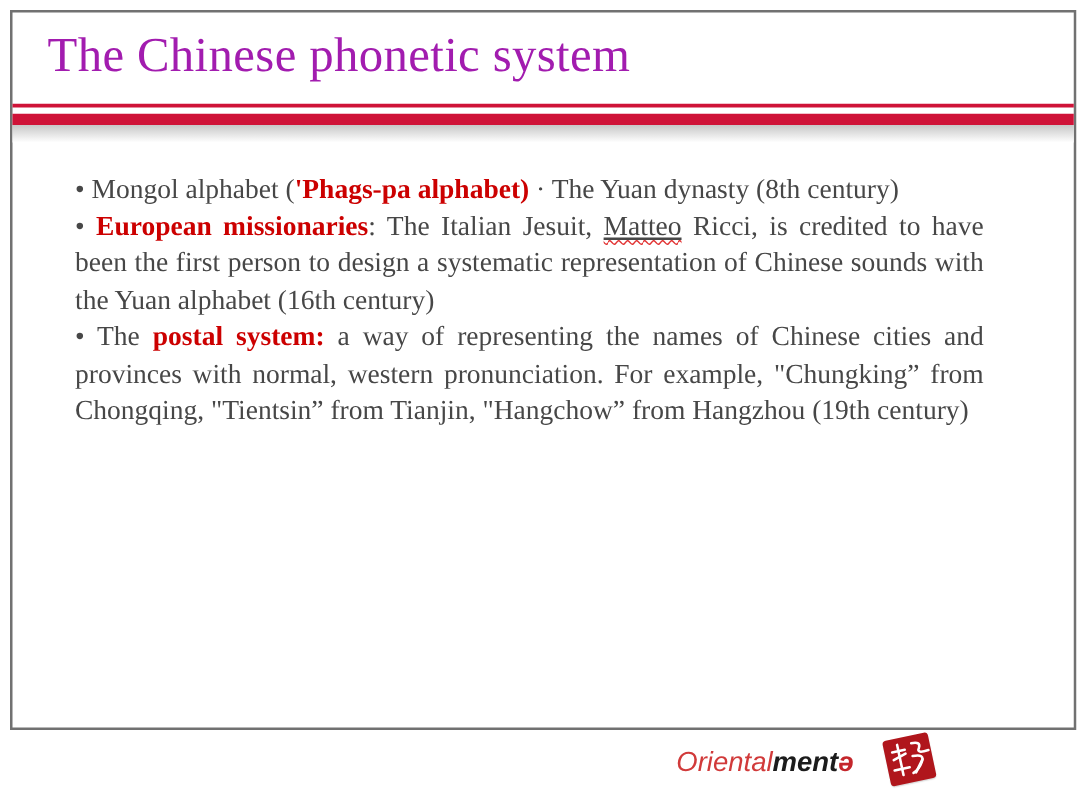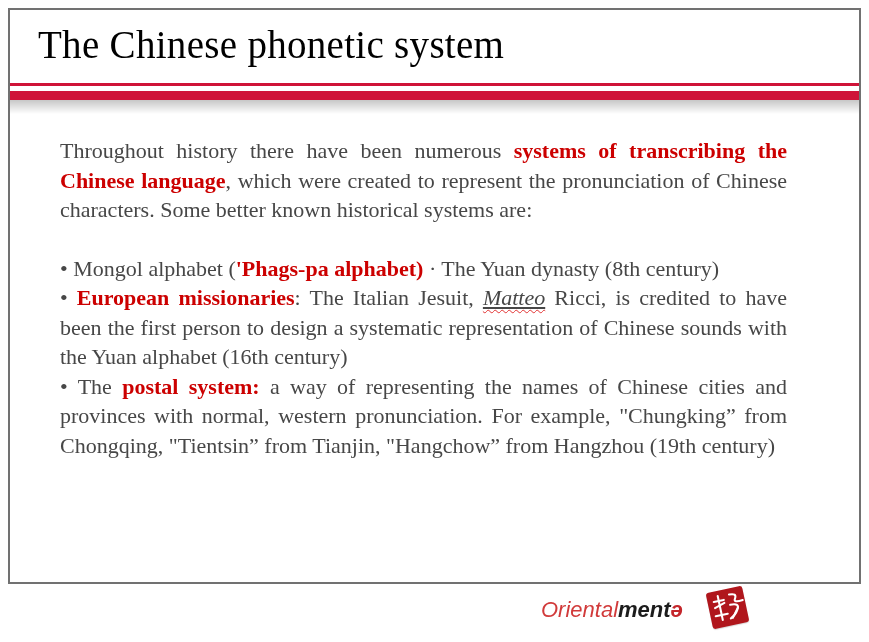--- a/index.html
+++ b/index.html
@@ -6,38 +6,38 @@
   .page{
     position:relative;width:869px;height:642px;background:#ffffff;
     font-family:"Liberation Serif","DejaVu Serif",serif;overflow:hidden;
   }
   .slide{
     position:absolute;left:8px;top:8px;width:849px;height:572px;
     border:2px solid #717171;background:#ffffff;
   }
   .title{
     position:absolute;left:28px;top:12px;margin:0;
-    font-size:39px;font-weight:normal;color:#000000;letter-spacing:0.3px;
+    font-size:39px;font-weight:normal;color:#a21caf;letter-spacing:0.3px;
     white-space:nowrap;
   }
   .rule-thin{position:absolute;left:0;top:73px;width:100%;height:3px;background:#cf1338;}
   .rule-thick{position:absolute;left:0;top:81px;width:100%;height:9px;background:#cf1338;}
   .rule-shadow{position:absolute;left:0;top:90px;width:100%;height:14px;
     background:linear-gradient(#c7c7c7,#ffffff);}
   .body-text{
     position:absolute;left:50px;top:126px;width:727px;
     font-size:22px;line-height:29.5px;color:#474747;text-align:justify;
   }
   .body-text p{margin:0;}
   p.intro{margin-bottom:29px;}
   .rb{color:#cc0000;font-weight:bold;}
   .u-solid{text-decoration-line:underline;text-decoration-color:#474747;text-underline-offset:2px;}
   .u-wavy{
     text-decoration-line:underline;text-decoration-style:wavy;
-    text-decoration-color:#e23434;text-decoration-thickness:1px;text-underline-offset:4px;font-style:italic;
+    text-decoration-color:#e23434;text-decoration-thickness:1px;text-underline-offset:4px;
   }
   .logo-text{
     position:absolute;left:541px;top:597px;
     font-family:"Liberation Sans","DejaVu Sans",sans-serif;font-size:22px;line-height:26px;
     white-space:nowrap;
     font-style:italic;
   }
   .logo-red{color:#d13a3a;}
   .logo-black{color:#1c1c1c;font-weight:bold;}
   .logo-accent{color:#c4262b;font-weight:bold;}
@@ -62,21 +62,20 @@
   <div class="slide">
 
     <h1 class="title">The Chinese phonetic system</h1>
 
     <div class="rule-thin"></div>
     <div class="rule-thick"></div>
     <div class="rule-shadow"></div>
 
     <div class="body-text">
 
-      <p class="intro"><span>Throughout history there have been numerous </span><span class="rb">systems of transcribing the Chinese language</span><span>, which were created to represent the pronunciation of Chinese characters. Some better known historical systems are:</span></p>
 
 
       <p><span>• Mongol alphabet (</span><span class="rb">'Phags-pa alphabet)</span><span> · The Yuan dynasty (8th century)</span></p>
 
       <p><span>• </span><span class="rb">European missionaries</span><span>: The Italian Jesuit, </span><span class="u-solid"><span class="u-wavy">Matteo</span></span><span> Ricci, is credited to have been the first person to design a systematic representation of Chinese sounds with the Yuan alphabet (16th century)</span></p>
 
       <p><span>• The </span><span class="rb">postal system:</span><span> a way of representing the names of Chinese cities and provinces with normal, western pronunciation. For example, "Chungking” from Chongqing, "Tientsin” from Tianjin, "Hangchow” from Hangzhou (19th century)</span></p>
 
     </div>
   </div>

